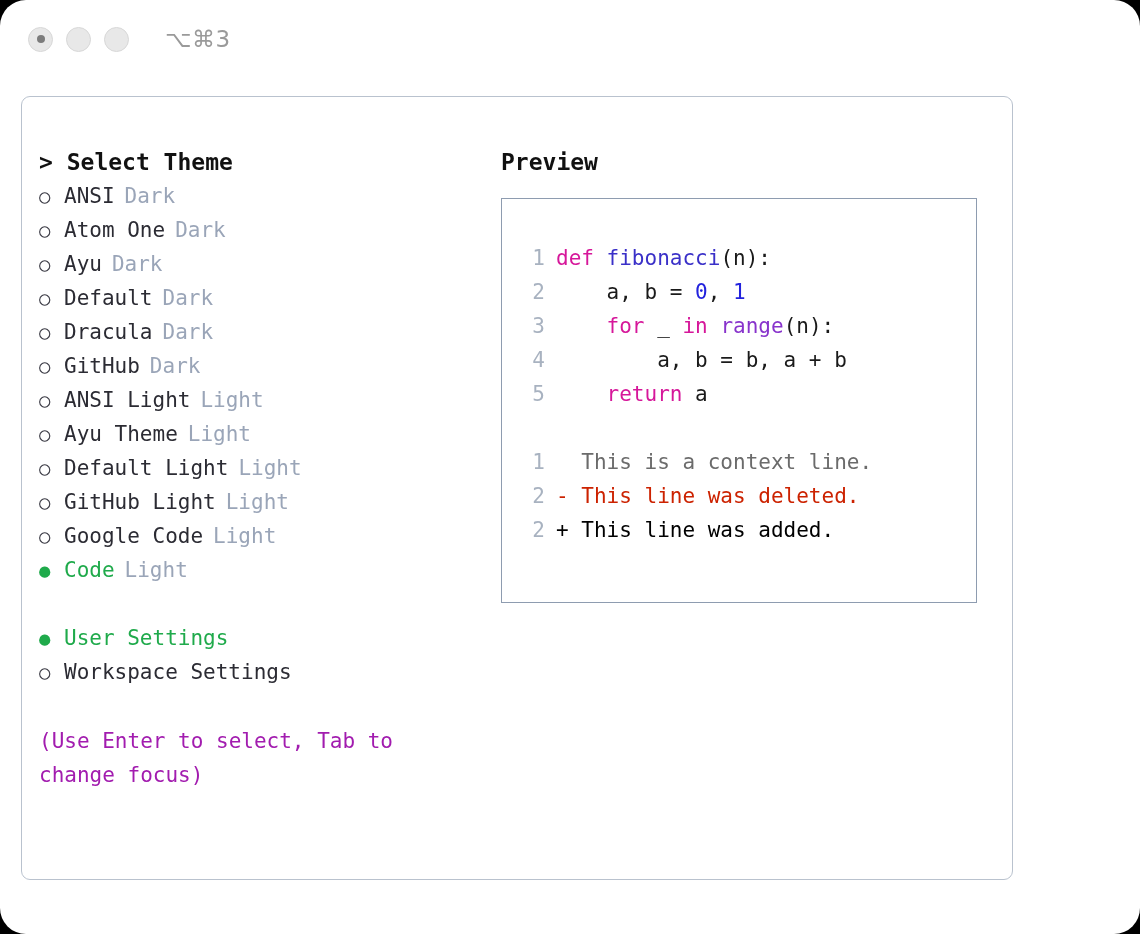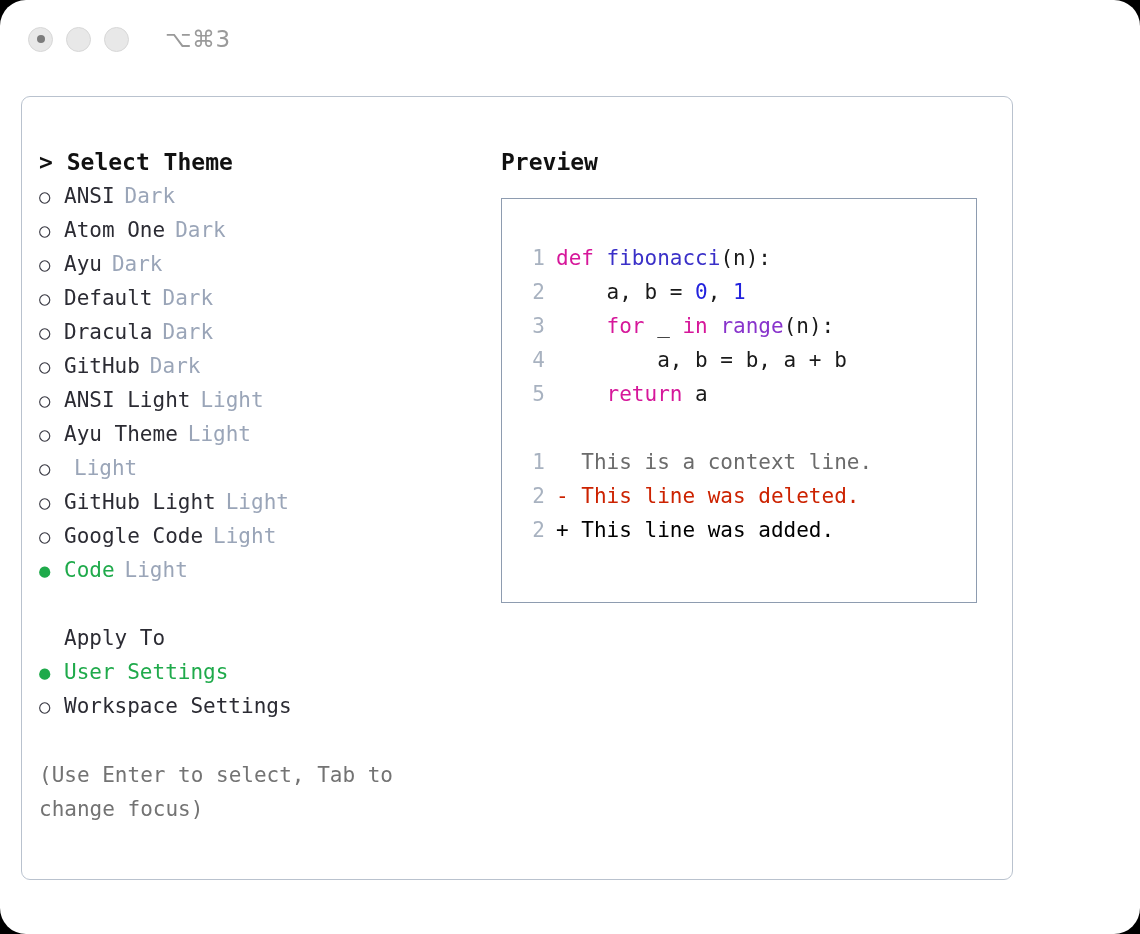--- a/index.html
+++ b/index.html
@@ -155,21 +155,21 @@
     color: #2b2b33;
     line-height: 34px;
     padding-left: 25px;
     white-space: pre;
   }
 
   .hint {
     margin-top: 35px;
     font-size: 21px;
     line-height: 34px;
-    color: #737373;
+    color: #a21caf;
     width: 400px;
   }
 
   
   .right-pane {
     position: absolute;
     left: 479px;
     top: 48px;
     width: 500px;
   }
@@ -244,28 +244,27 @@
 
           <div class="theme-list" id="theme-list">
               <div class="row"><span class="bullet">○</span><span class="row-label">ANSI</span><span class="row-variant">Dark</span></div>
               <div class="row"><span class="bullet">○</span><span class="row-label">Atom One</span><span class="row-variant">Dark</span></div>
               <div class="row"><span class="bullet">○</span><span class="row-label">Ayu</span><span class="row-variant">Dark</span></div>
               <div class="row"><span class="bullet">○</span><span class="row-label">Default</span><span class="row-variant">Dark</span></div>
               <div class="row"><span class="bullet">○</span><span class="row-label">Dracula</span><span class="row-variant">Dark</span></div>
               <div class="row"><span class="bullet">○</span><span class="row-label">GitHub</span><span class="row-variant">Dark</span></div>
               <div class="row"><span class="bullet">○</span><span class="row-label">ANSI Light</span><span class="row-variant">Light</span></div>
               <div class="row"><span class="bullet">○</span><span class="row-label">Ayu Theme</span><span class="row-variant">Light</span></div>
-              <div class="row"><span class="bullet">○</span><span class="row-variant">Light</span></div>
+              <div class="row"><span class="bullet">○</span><span class="row-label">Default Light</span><span class="row-variant">Light</span></div>
               <div class="row"><span class="bullet">○</span><span class="row-label">GitHub Light</span><span class="row-variant">Light</span></div>
               <div class="row"><span class="bullet">○</span><span class="row-label">Google Code</span><span class="row-variant">Light</span></div>
               <div class="row selected"><span class="bullet sel">●</span><span class="row-label">Code</span><span class="row-variant">Light</span></div>
             </div>
 
           <div class="apply-block">
-            <div class="apply-title">Apply To</div>
             <div id="apply-list">
                 <div class="row selected"><span class="bullet sel">●</span><span class="row-label">User Settings</span></div>
                 <div class="row"><span class="bullet">○</span><span class="row-label">Workspace Settings</span></div>
               </div>
           </div>
 
           <div class="hint">(Use Enter to select, Tab to change focus)</div>
         </div>
 
         <div class="right-pane">

